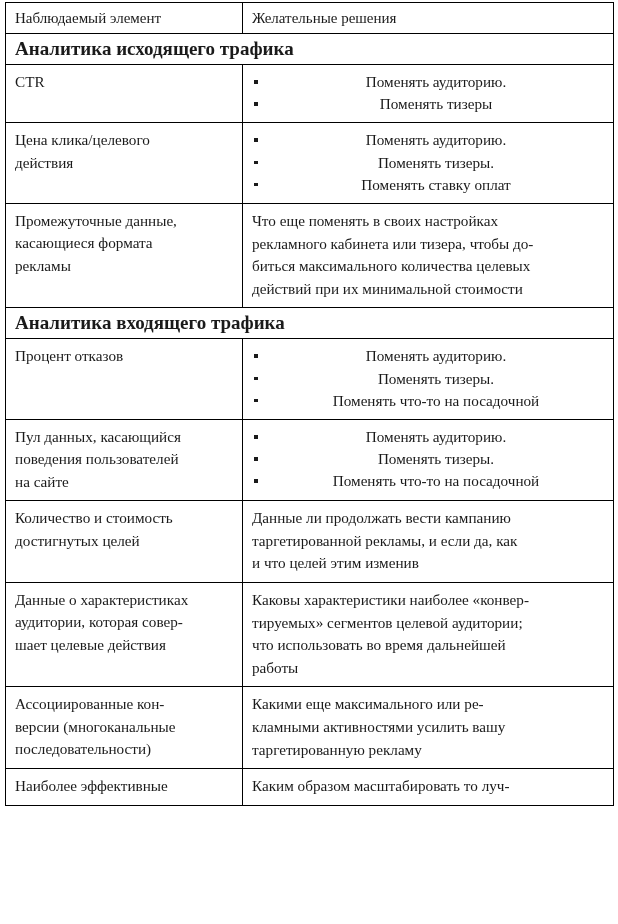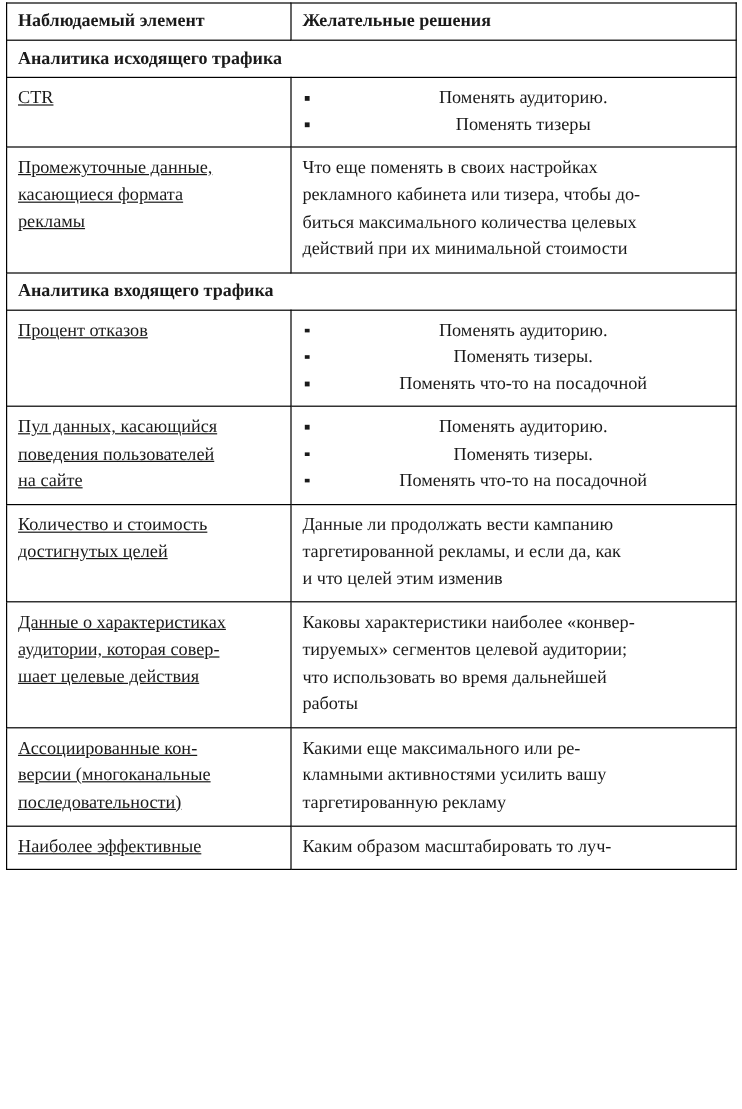--- a/index.html
+++ b/index.html
@@ -33,30 +33,30 @@
     border: 1px solid #000000;
     vertical-align: top;
     padding: 6px 9px 7px 9px;
     font-size: 15.2px;
     line-height: 21.6px;
     font-weight: normal;
     text-align: left;
   }
   
   tr.head-row th {
-    font-weight: bold;
+    font-weight: normal;
     font-size: 15px;
     padding-top: 5px;
     padding-bottom: 5px;
     line-height: 20px;
   }
   
   tr.section-row td {
     font-weight: bold;
-    font-size: 15px;
+    font-size: 19px;
     padding-top: 5px;
     padding-bottom: 5px;
     line-height: 20px;
   }
   ul.bullets {
     margin: 0;
     padding: 0;
     list-style: none;
     text-align: center;
   }
@@ -78,21 +78,20 @@
   .para-lines { display: block; }
   .para-lines span.ln {
     display: block;
     line-height: 22.6px;
     white-space: pre;
   }
   .cell-lines span.ln {
     display: block;
     line-height: 22.4px;
     white-space: pre;
-    text-decoration: underline;
   }
 </style>
 </head>
 <body>
 
 <div id="table-wrap">
   <table class="metrics">
     <colgroup>
       <col class="c-left">
       <col class="c-right">
@@ -113,20 +112,33 @@
           </td>
           <td>
             <ul class="bullets">
               <li>Поменять аудиторию.</li>
               <li>Поменять тизеры</li>
             </ul>
           </td>
         </tr>
         <tr>
           <td class="cell-lines">
+            <span class="ln">Цена клика/целевого</span>
+            <span class="ln">действия</span>
+          </td>
+          <td>
+            <ul class="bullets">
+              <li>Поменять аудиторию.</li>
+              <li>Поменять тизеры.</li>
+              <li>Поменять ставку оплат</li>
+            </ul>
+          </td>
+        </tr>
+        <tr>
+          <td class="cell-lines">
             <span class="ln">Промежуточные данные,</span>
             <span class="ln">касающиеся формата</span>
             <span class="ln">рекламы</span>
           </td>
           <td>
             <div class="para-lines">
               <span class="ln">Что еще поменять в своих настройках</span>
               <span class="ln">рекламного кабинета или тизера, чтобы до-</span>
               <span class="ln">биться максимального количества целевых</span>
               <span class="ln">действий при их минимальной стоимости</span>

